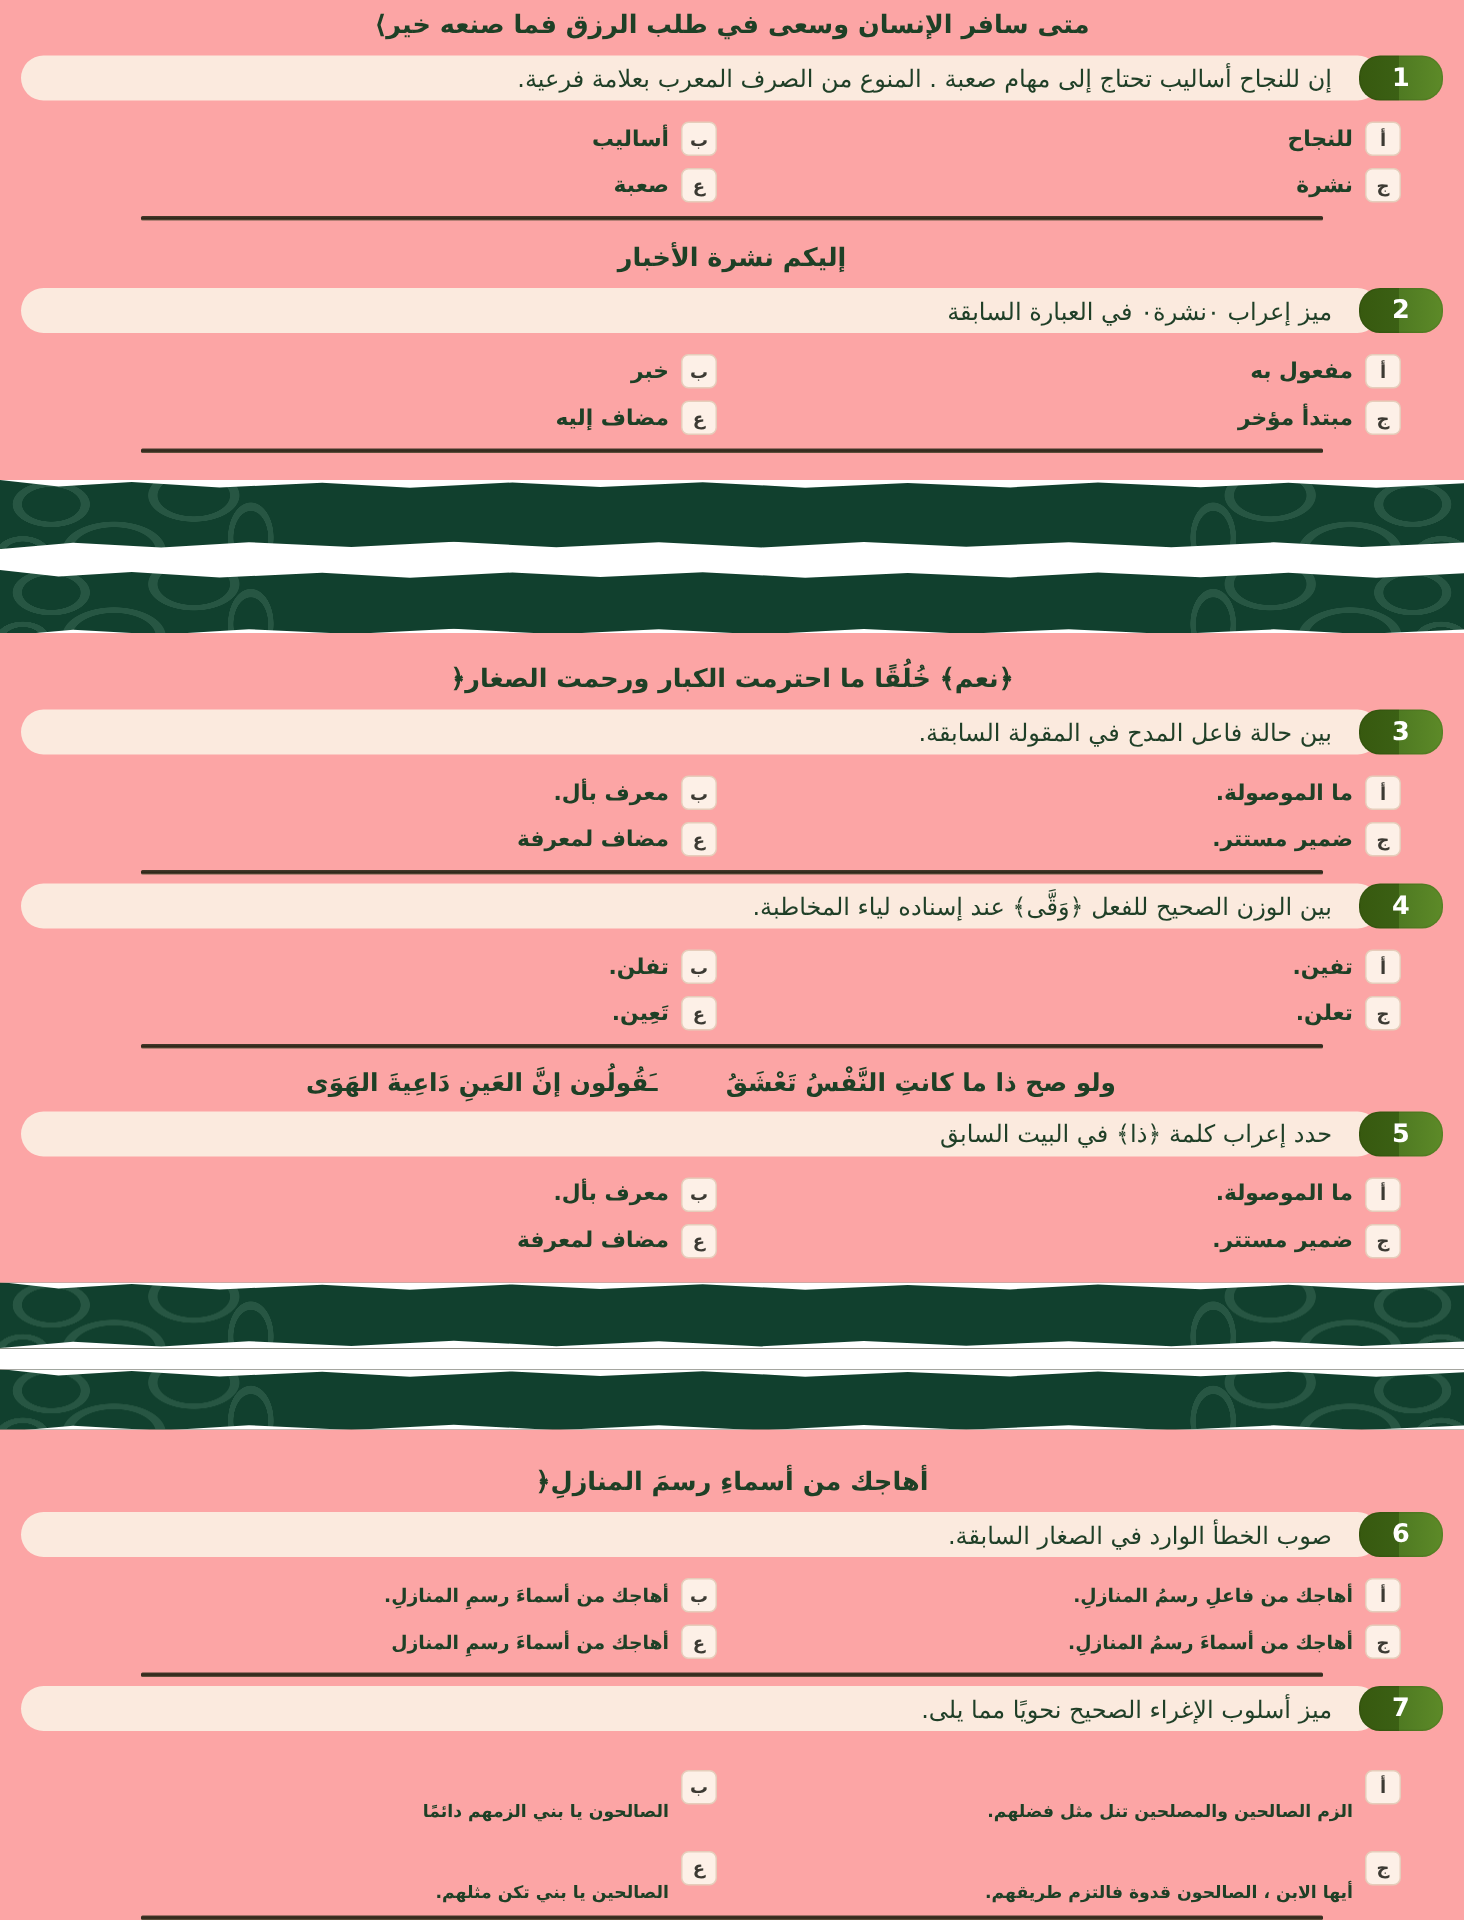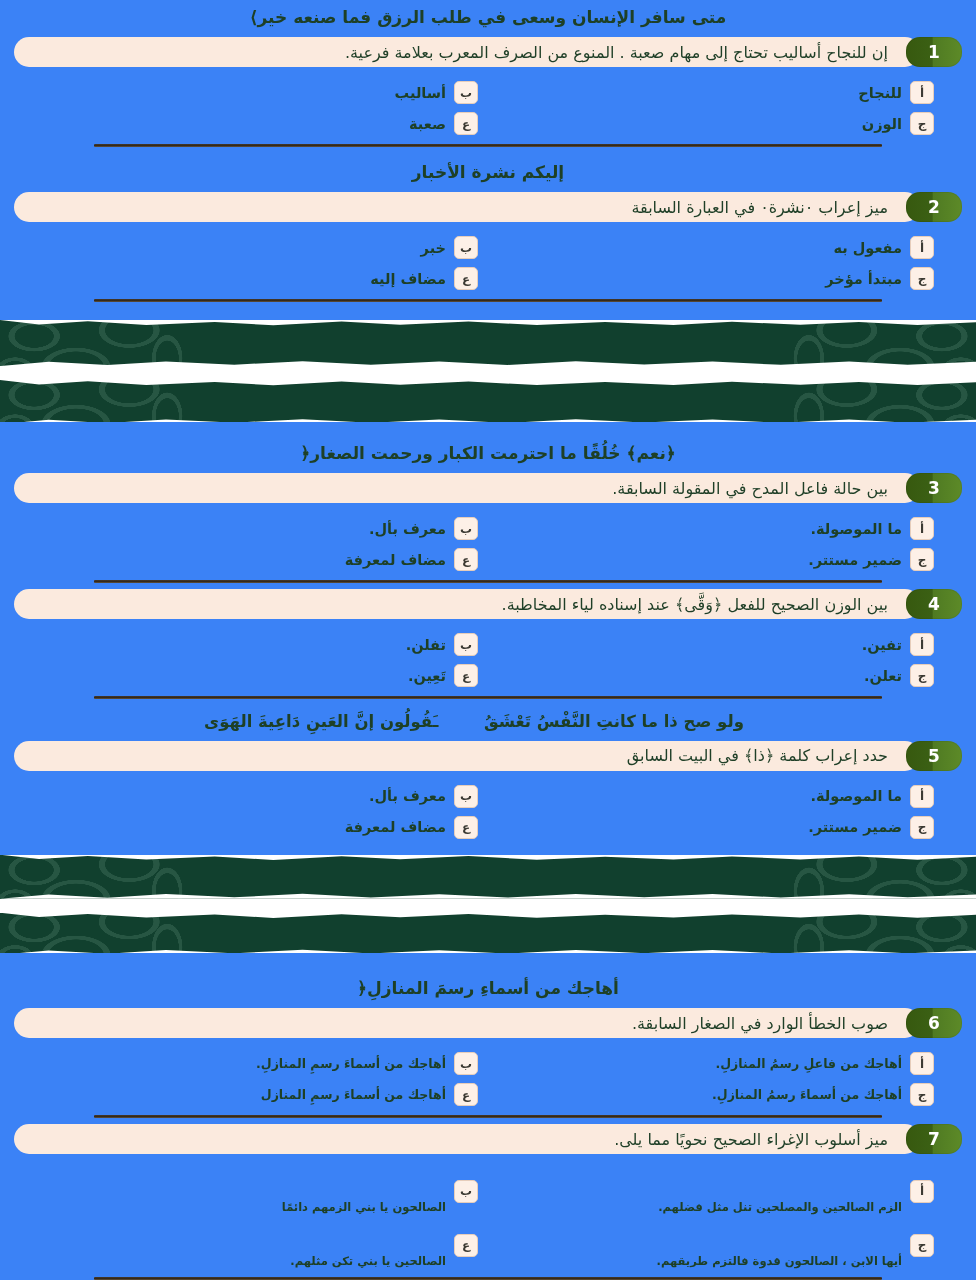--- a/index.html
+++ b/index.html
@@ -13,21 +13,21 @@
     height: 1280px;
     font-family: "DejaVu Sans", "Liberation Sans", sans-serif;
     color: #1d3d2a;
     overflow: hidden;
     position: relative;
   }
   .page {
     width: 976px;
     height: 1280px;
     position: relative;
-    background: #3b82f6;
+    background: #fca5a5;
     display: flex;
     flex-direction: column;
   }
 
   
   .section {
     width: 100%;
     box-sizing: border-box;
   }
   .prompt-heading {
@@ -227,21 +227,21 @@
         <div class="option col-right">
           <span class="opt-key">أ</span>
           <span class="opt-text">للنجاح</span>
         </div>
         <div class="option col-left">
           <span class="opt-key">ب</span>
           <span class="opt-text">أساليب</span>
         </div>
         <div class="option col-right">
           <span class="opt-key">ج</span>
-          <span class="opt-text">الوزن</span>
+          <span class="opt-text">نشرة</span>
         </div>
         <div class="option col-left">
           <span class="opt-key">ع</span>
           <span class="opt-text">صعبة</span>
         </div>
       </div>
       <div class="q-rule"></div>
     </div>
   </div>
 

